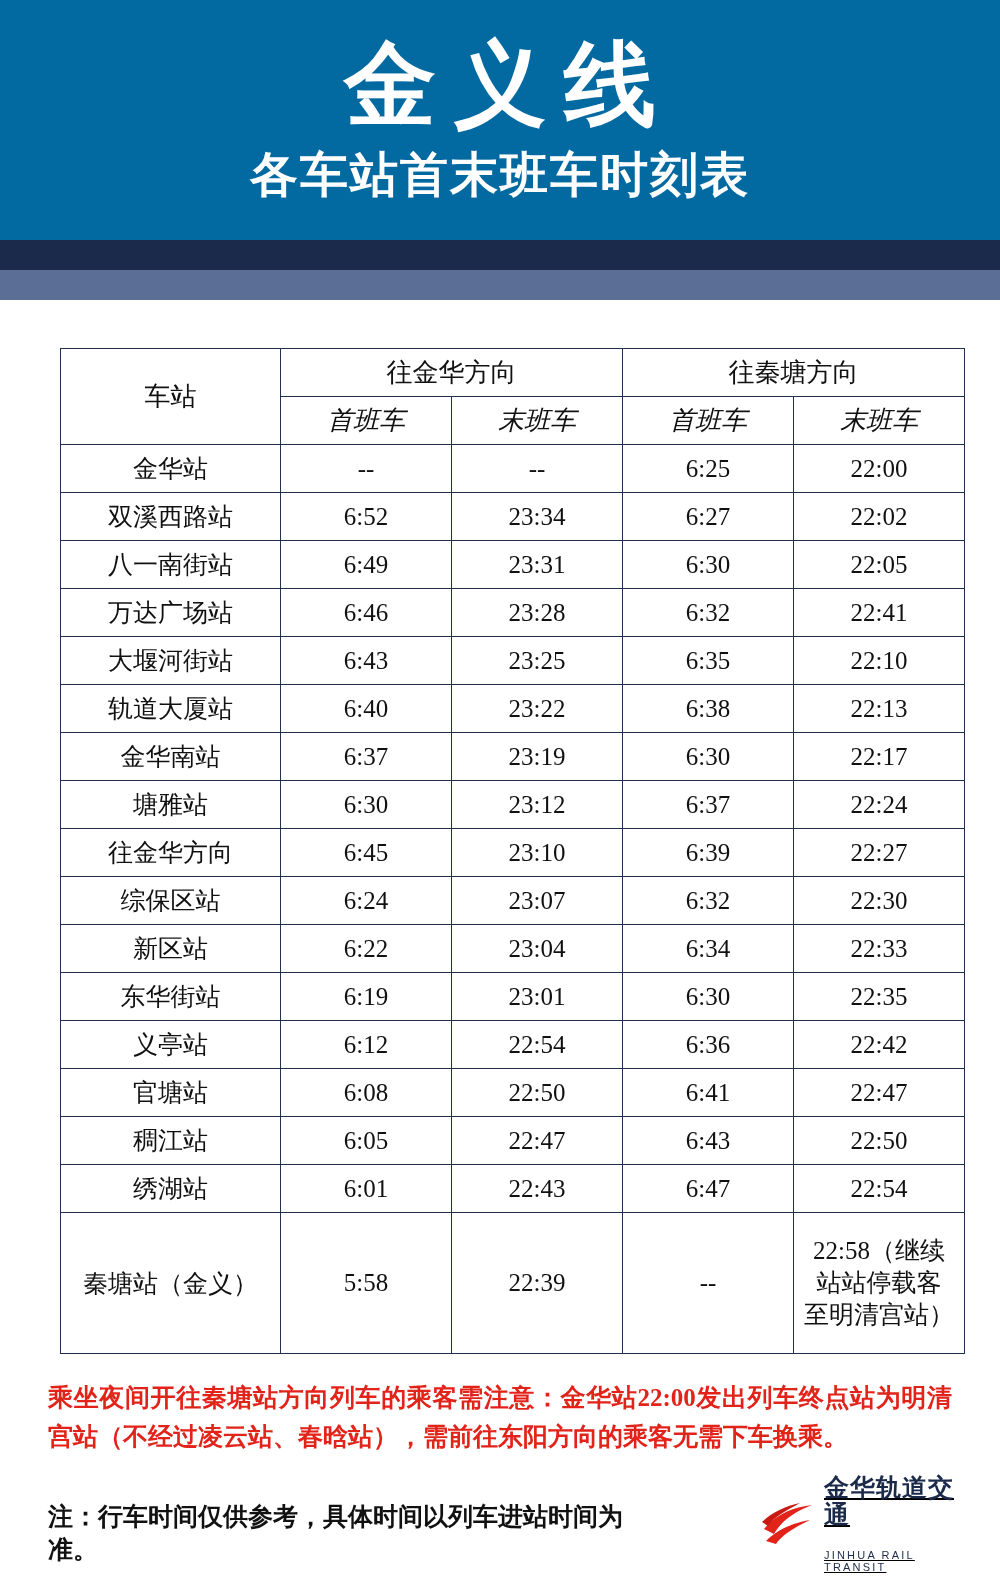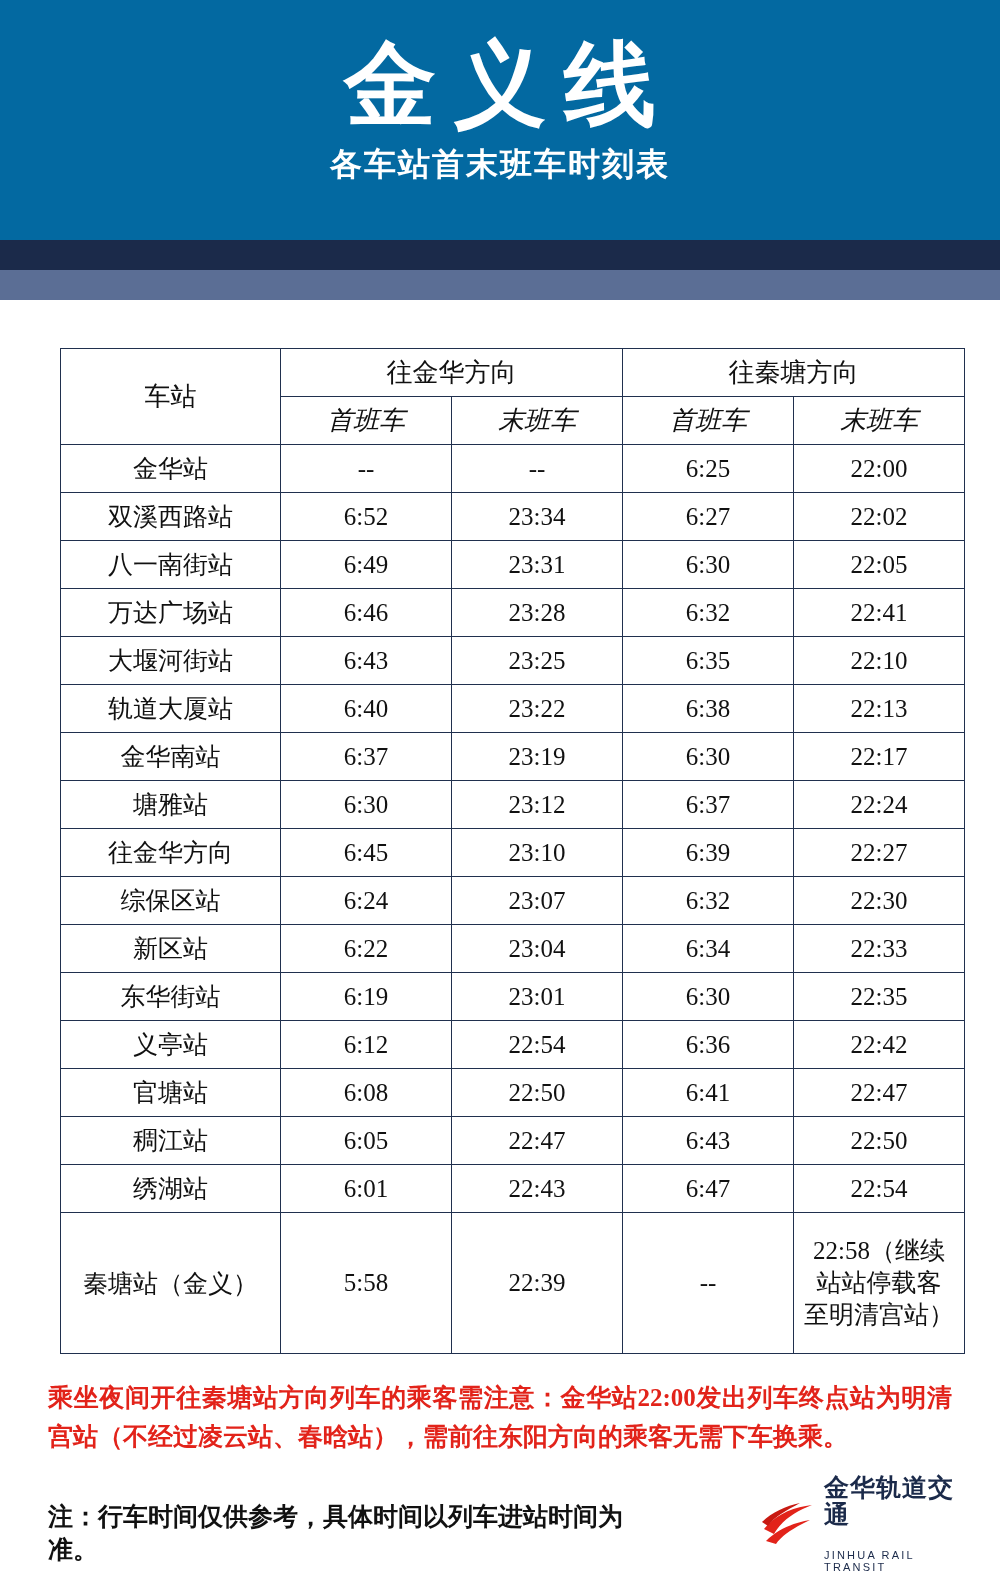--- a/index.html
+++ b/index.html
@@ -40,21 +40,21 @@
     font-weight: bold;
     font-size: 92px;
     letter-spacing: 18px;
     line-height: 1.1;
     text-indent: 18px;
   }
   .sub-title {
     color: #ffffff;
     font-family: Liberation Sans, sans-serif;
     font-weight: bold;
-    font-size: 32px;
+    font-size: 48px;
     letter-spacing: 2px;
     margin-top: 8px;
   }
   .header-band {
     position: absolute;
     left: 0;
     bottom: 0;
     width: 1000px;
     height: 58px;
     background: #5b6e95;
@@ -140,20 +140,21 @@
 
   
   .logo {
     position: absolute;
     top: 1492px;
     left: 760px;
     width: 200px;
     height: 62px;
     display: flex;
     align-items: center;
+    text-decoration: underline;
   }
   .logo-mark {
     width: 56px;
     height: 50px;
     position: relative;
     margin-right: 8px;
     flex: 0 0 auto;
   }
   .logo-text {
     display: flex;

